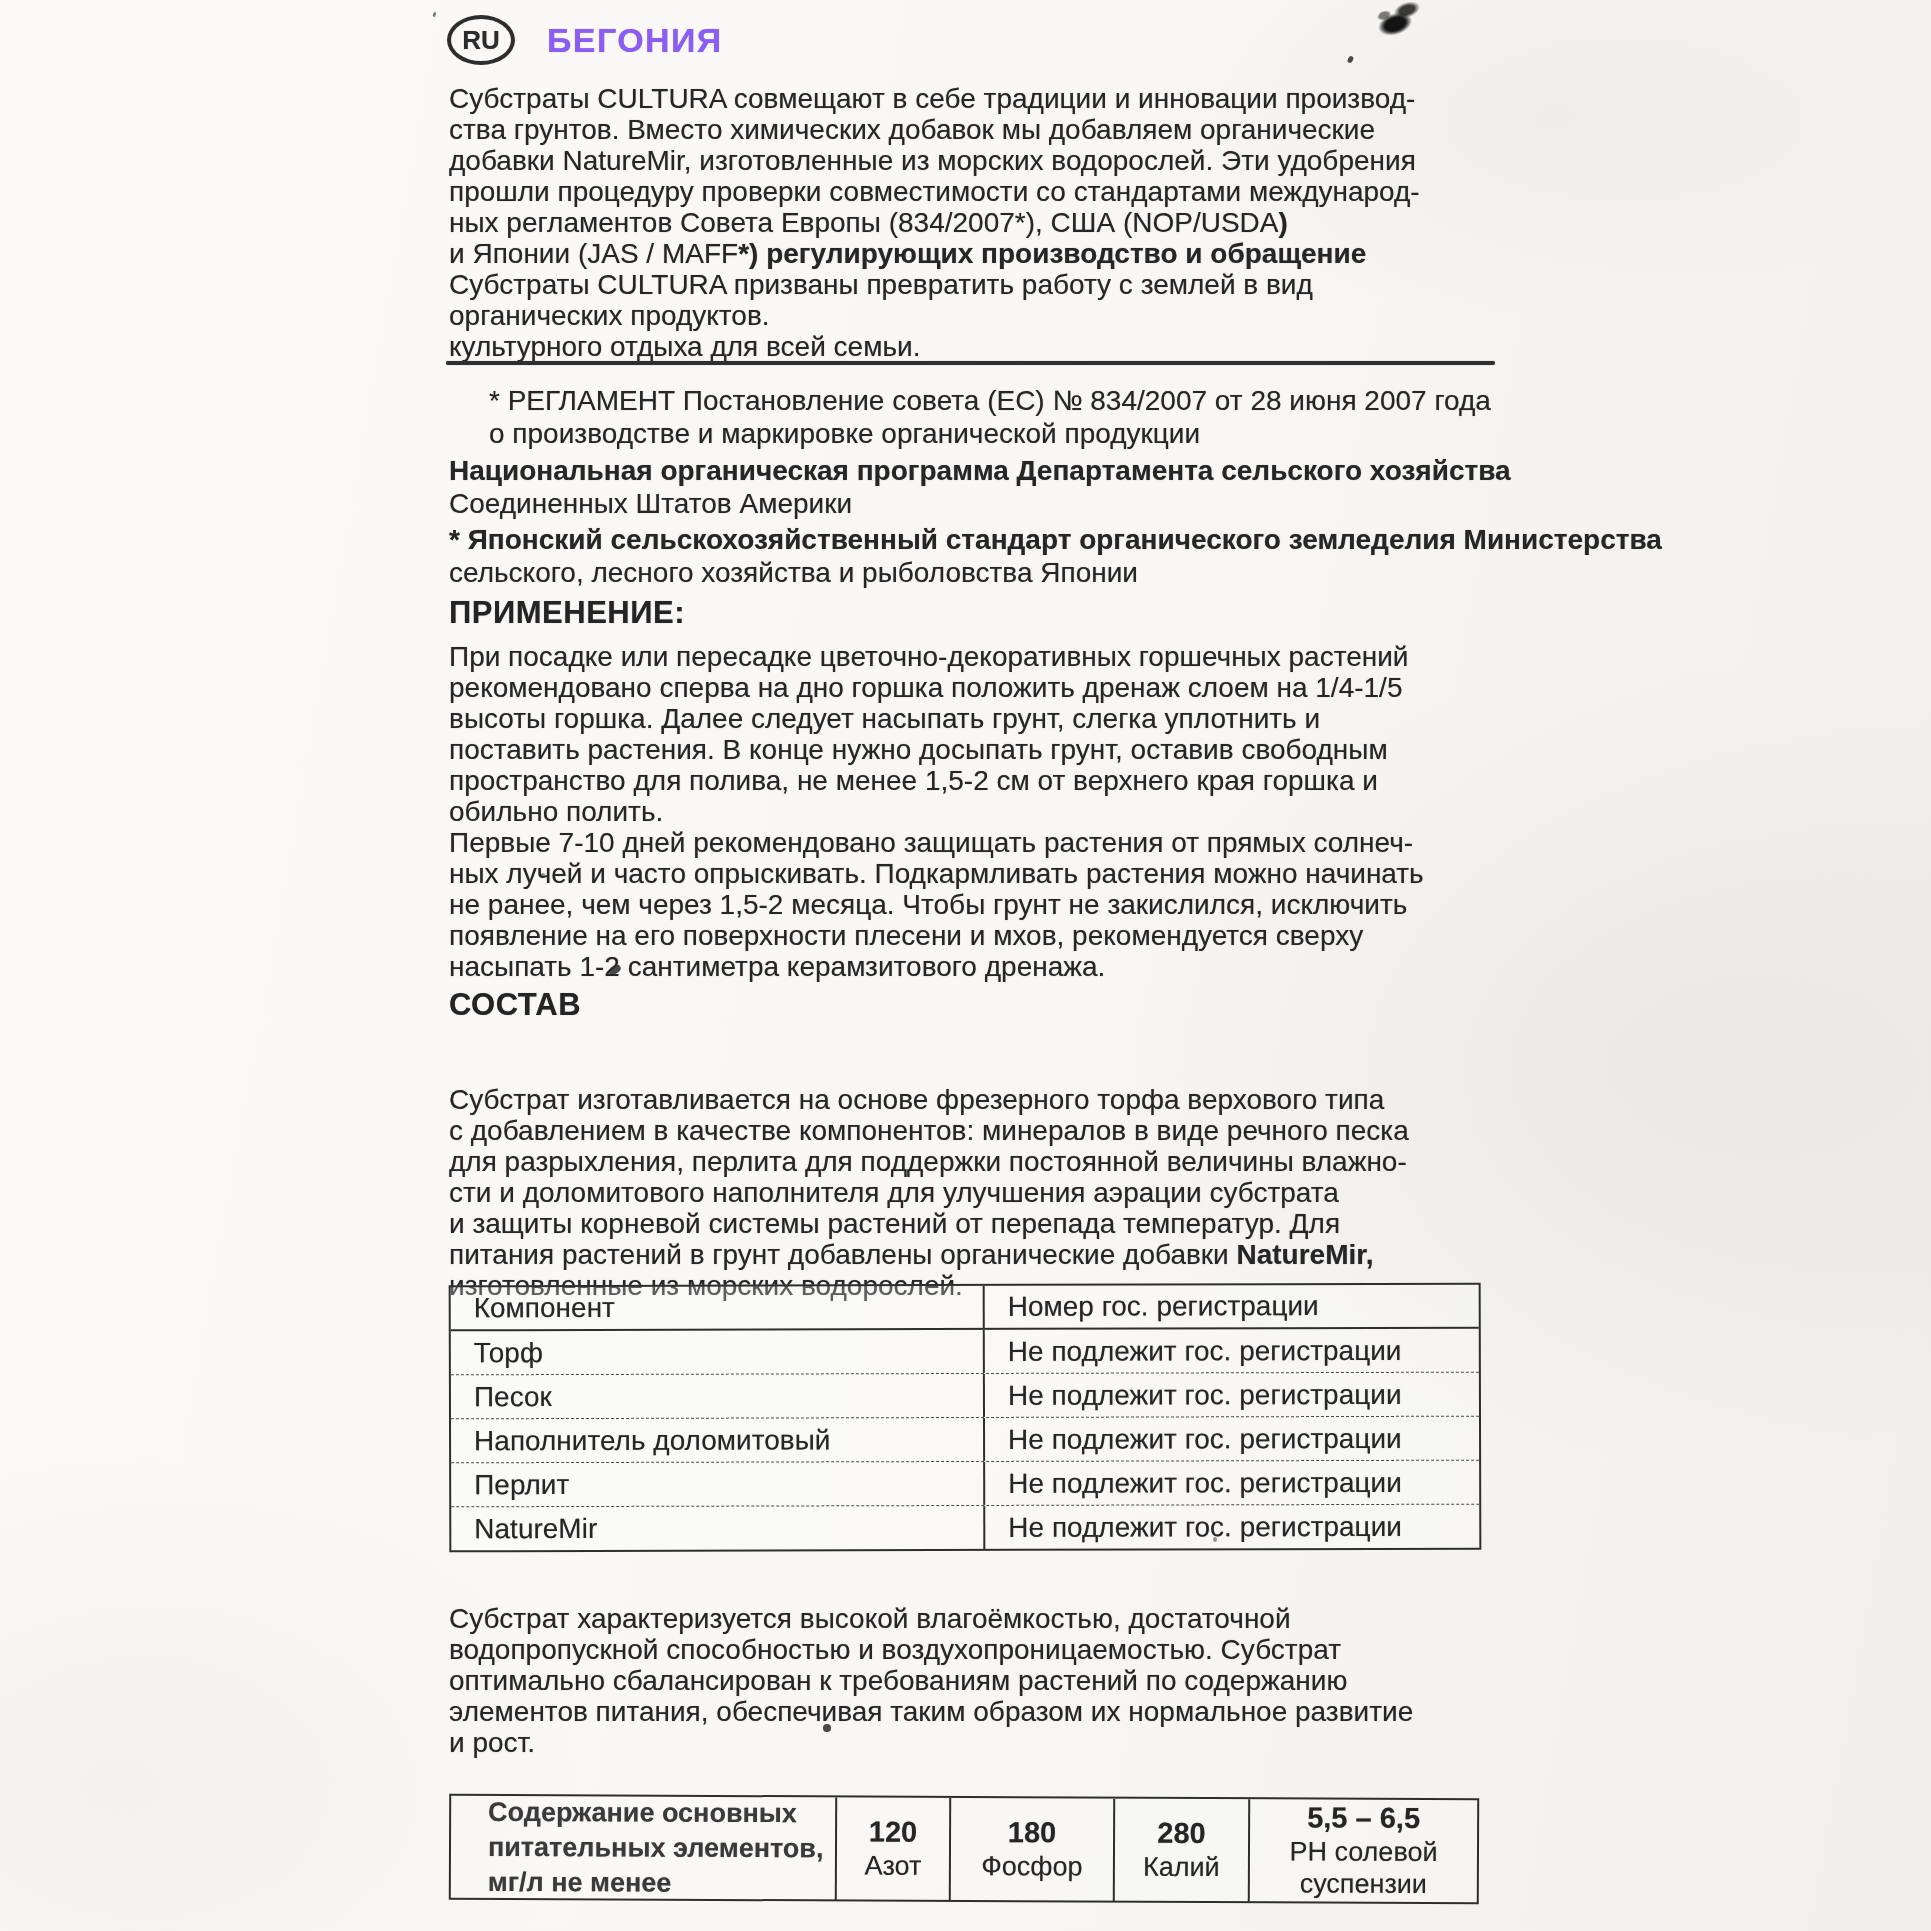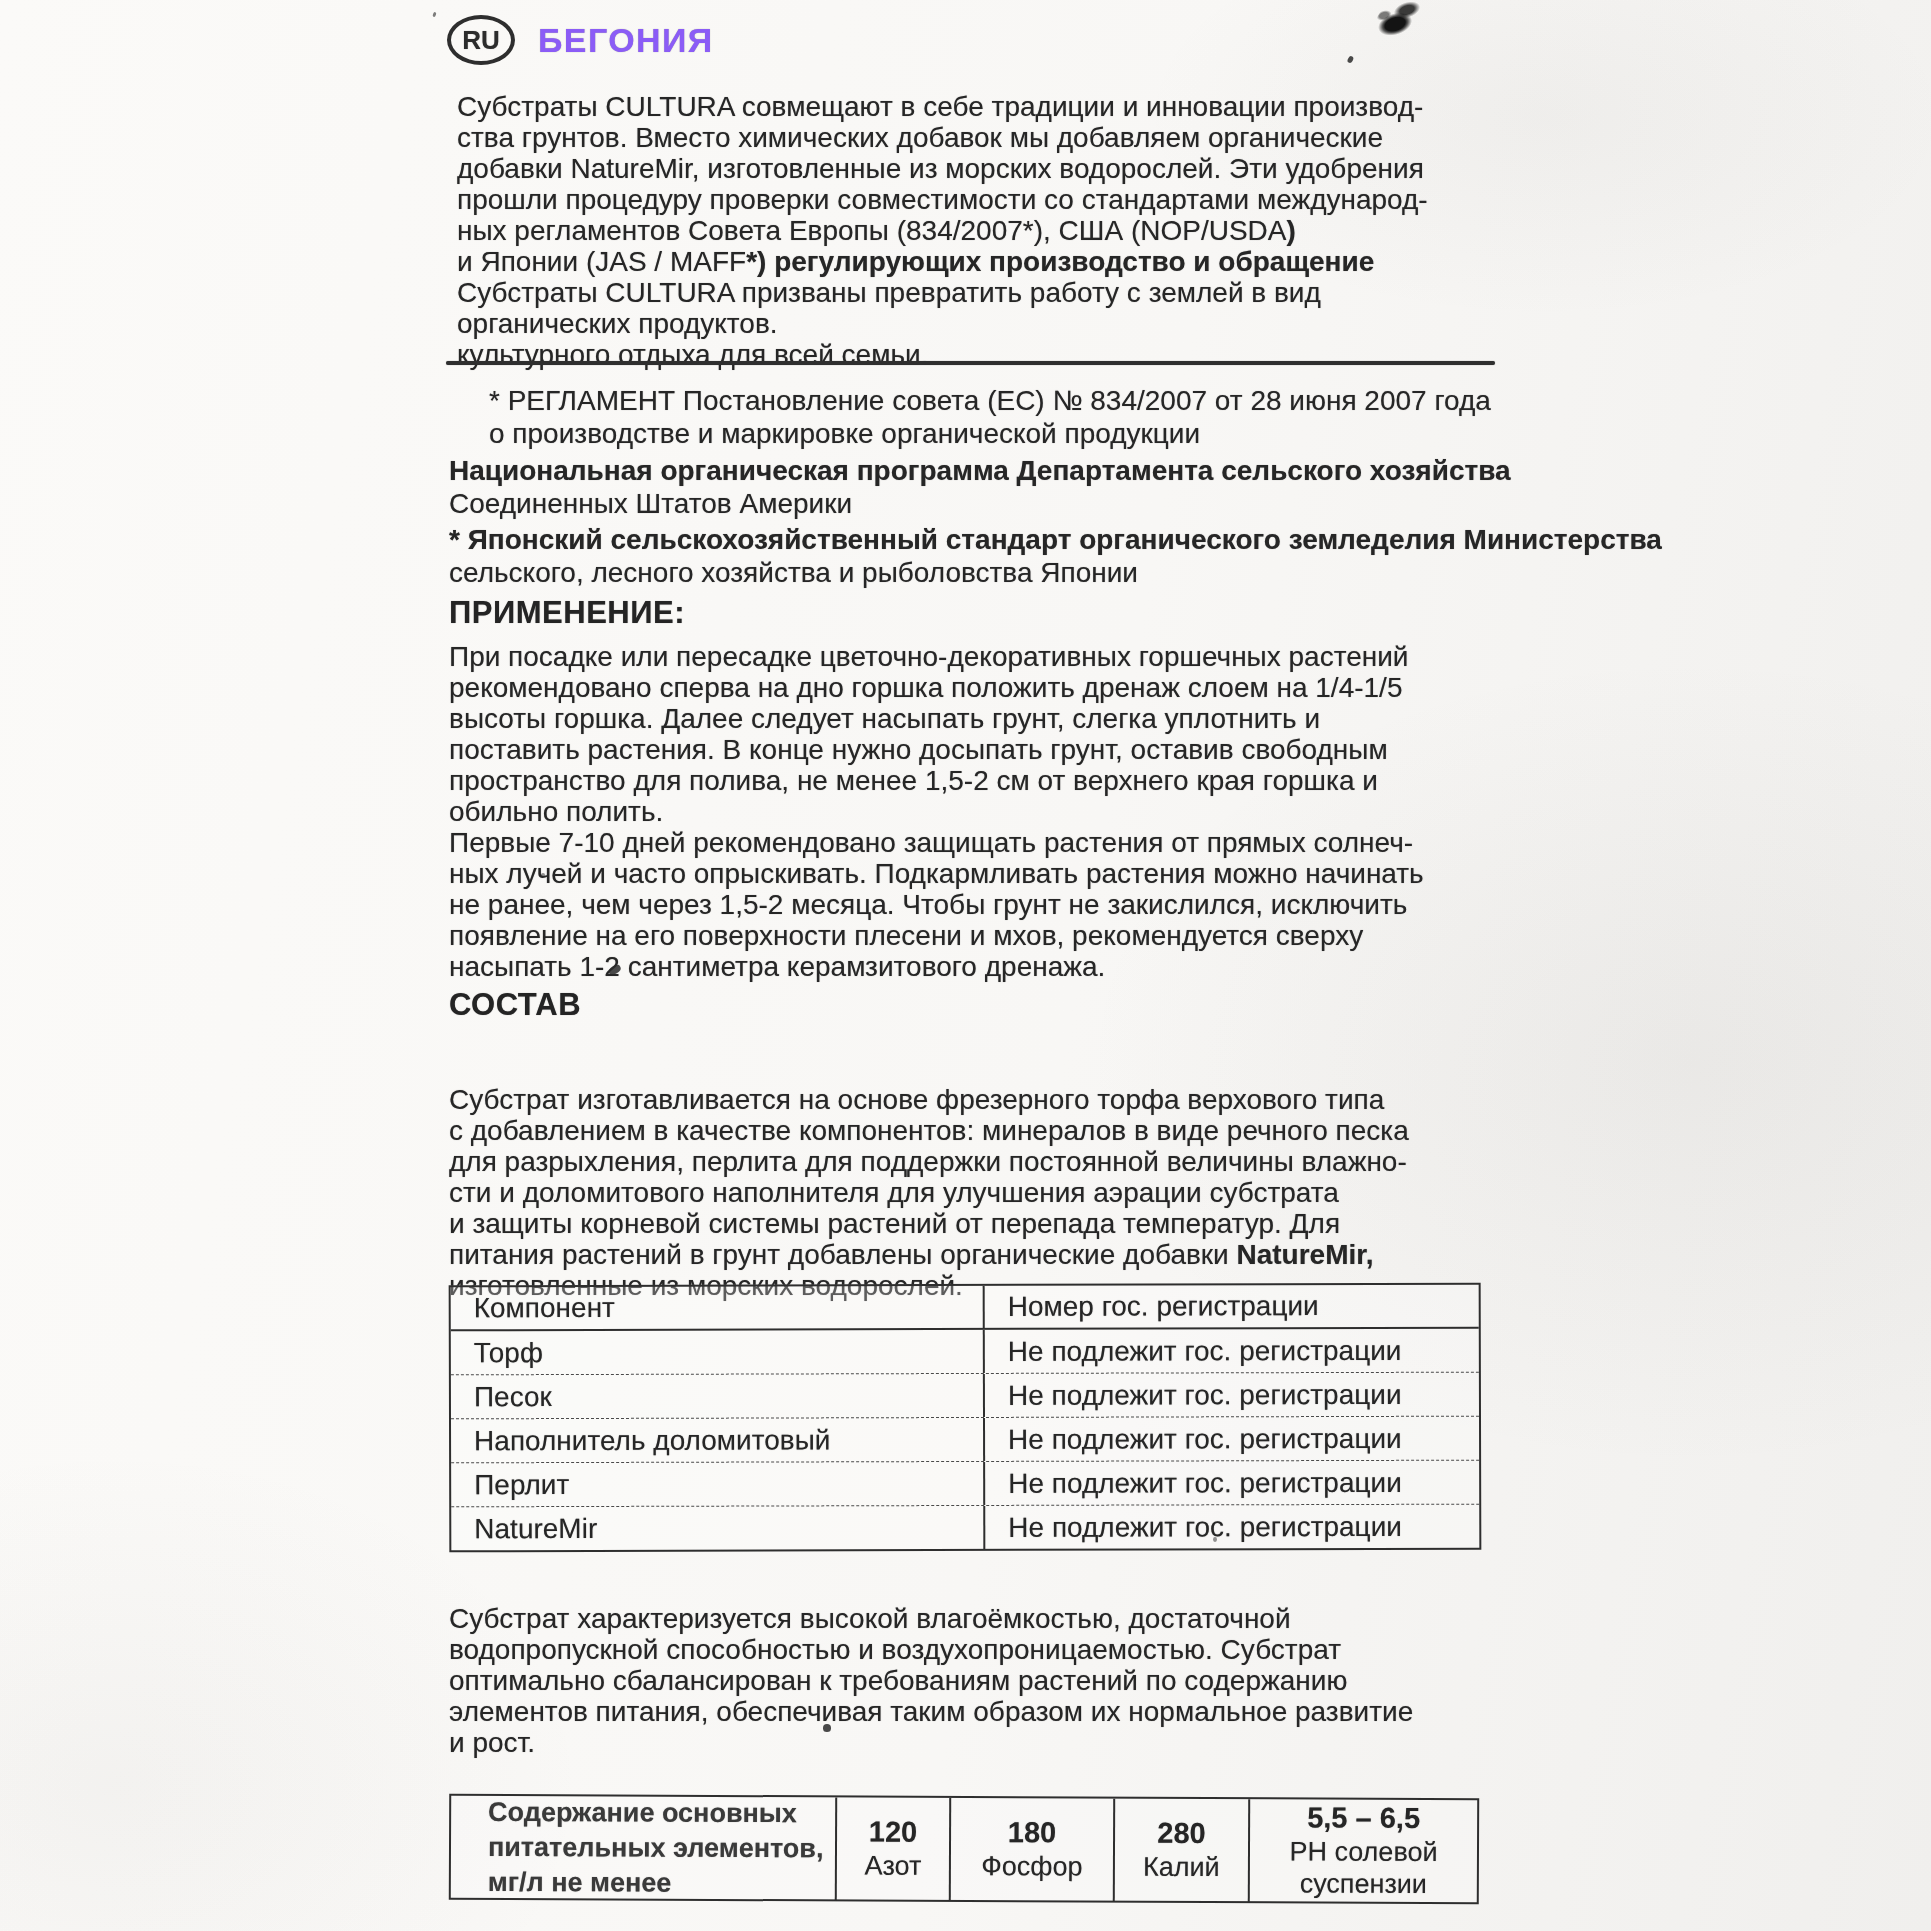--- a/index.html
+++ b/index.html
@@ -14,21 +14,21 @@
       linear-gradient(100deg,#fbfaf8 0%,#f8f7f5 55%,#f0efed 100%);
   }
   .abs{position:absolute;}
   
   .txt{text-shadow:0 0 1px rgba(40,40,40,0.45);}
   .line{font-size:28px;line-height:31px;height:31px;white-space:nowrap;}
   .fn .line{line-height:33px;height:33px;}
   b{font-weight:bold;}
 
   
-  .hdr{left:447px;top:15.4px;display:flex;align-items:center;gap:23px;}
+  .hdr{left:447px;top:15.4px;display:flex;align-items:center;gap:32px;}
   .badge{
     width:60px;height:42px;border:4.8px solid #2e2e2e;border-radius:50%;
     display:flex;align-items:center;justify-content:center;
     font-weight:bold;font-size:26px;letter-spacing:0;color:#2c2c2c;
   }
   .title{font-weight:bold;font-size:34px;letter-spacing:1.4px;color:#8b5cf6;}
 
   .para{left:449px;width:1052px;}
   .heading{font-weight:bold;font-size:31px;letter-spacing:0.5px;color:#242424;}
 
@@ -78,21 +78,21 @@
   .speck{background:#2a2a2a;border-radius:50%;opacity:0.85;}
 </style>
 </head>
 <body>
 
 <div class="abs hdr">
   <div class="badge txt">RU</div>
   <div class="title txt">БЕГОНИЯ</div>
 </div>
 
-<div class="abs para txt" style="top:91px;margin-left:8px;">
+<div class="abs para txt" style="top:83px;">
     <div class="line">Субстраты CULTURA совмещают в себе традиции и инновации производ-</div>
     <div class="line">ства грунтов. Вместо химических добавок мы добавляем органические</div>
     <div class="line">добавки NatureMir, изготовленные из морских водорослей. Эти удобрения</div>
     <div class="line">прошли процедуру проверки совместимости со стандартами международ-</div>
     <div class="line">ных регламентов Совета Европы (834/2007*), США (NOP/USDA<b>)</b></div>
     <div class="line">и Японии (JAS / MAFF<b>*) регулирующих производство и обращение</b></div>
     <div class="line">Субстраты CULTURA призваны превратить работу с землей в вид</div>
     <div class="line">органических продуктов.</div>
     <div class="line">культурного отдыха для всей семьи.</div>
   </div>

